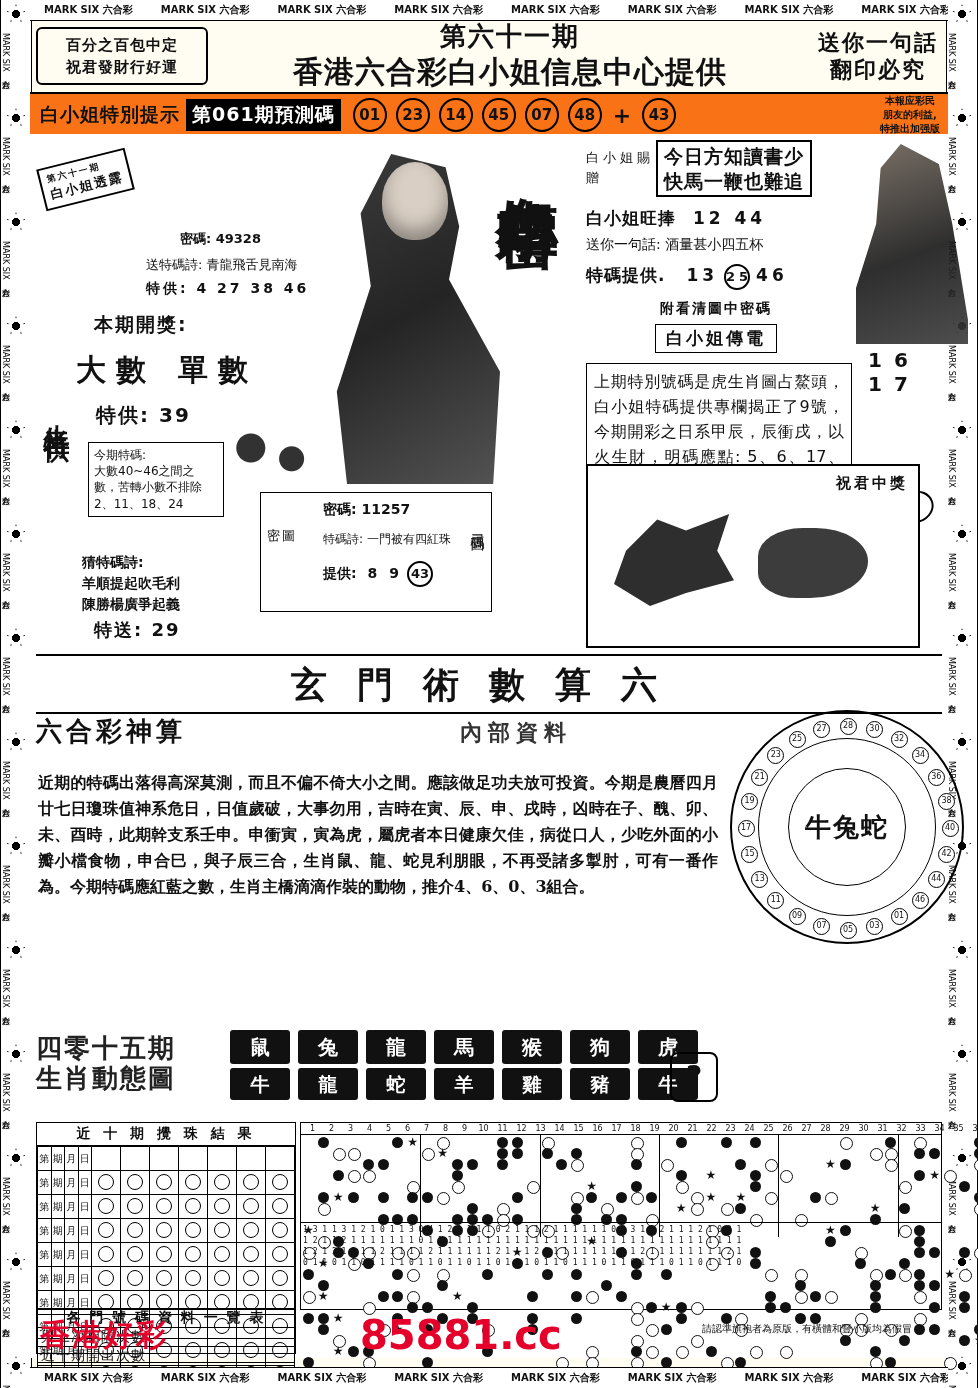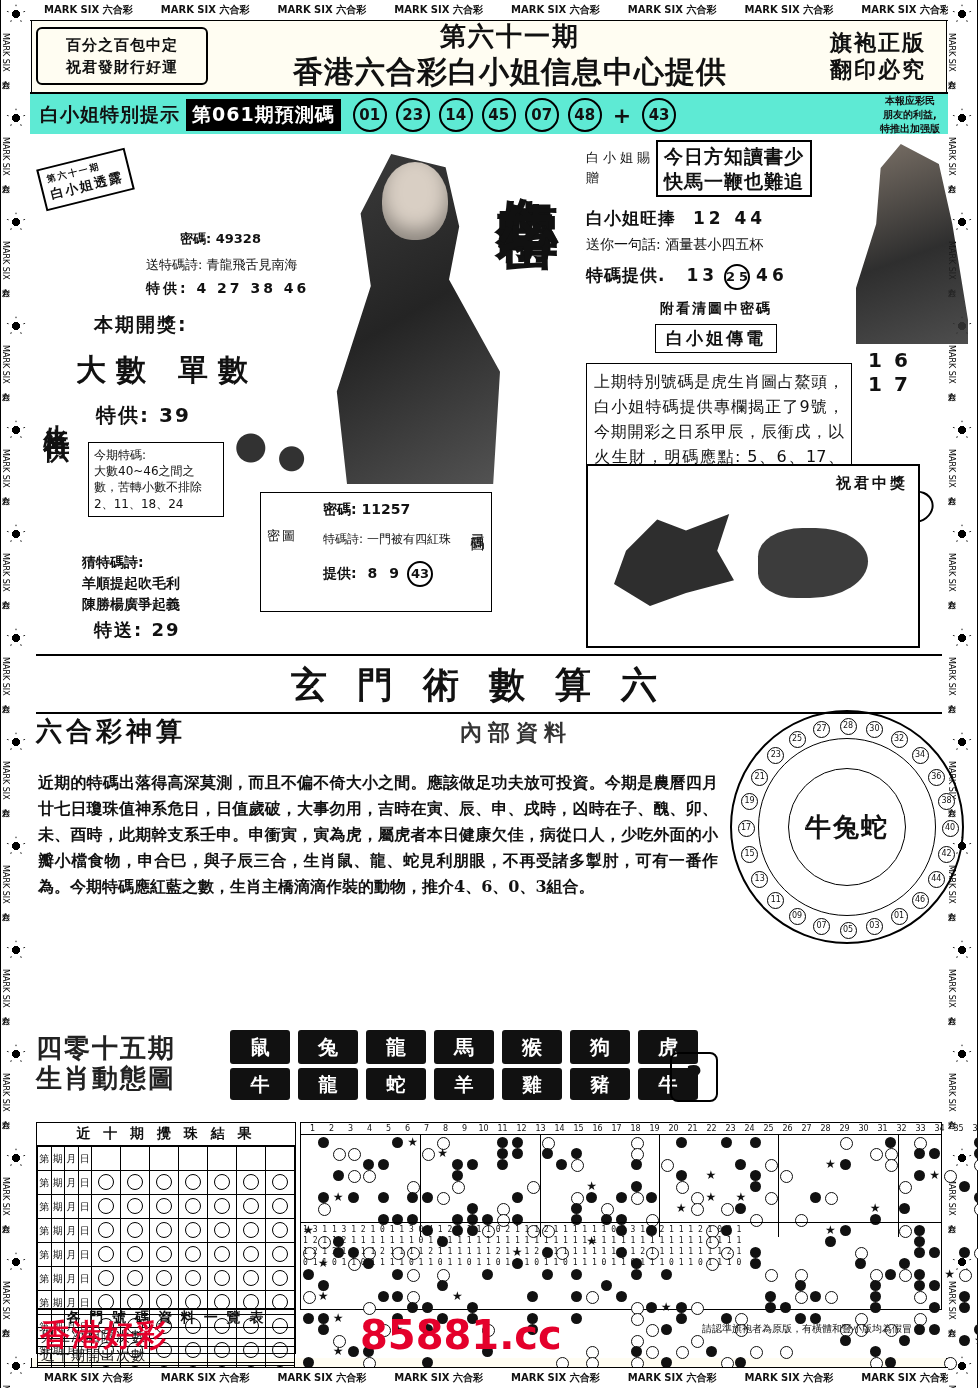--- a/index.html
+++ b/index.html
@@ -72,21 +72,21 @@
   }
   .mh-right{
     width:132px;text-align:center;font-size:22px;font-weight:bold;
     line-height:1.25;letter-spacing:2px;margin-right:4px;
   }
 
   
   .predict-bar{
     position:absolute;left:30px;right:30px;top:92px;height:42px;
     border-top:2px solid #000;border-bottom:2px solid #000;
-    display:flex;align-items:center;background:#5eead4;
+    display:flex;align-items:center;background:#f97316;
   }
   .pb-label{font-size:19px;font-weight:bold;padding:0 6px 0 10px;letter-spacing:1px;}
   .pb-sub{
     font-size:19px;font-weight:bold;background:#000;color:#fff;
     padding:3px 6px;letter-spacing:1px;
   }
   .pb-balls{display:flex;align-items:center;gap:9px;margin-left:12px;}
   .ball{
     width:30px;height:30px;border:2px solid #000;border-radius:50%;
     display:flex;align-items:center;justify-content:center;
@@ -438,21 +438,21 @@
   <div class="masthead">
     <div class="mh-left">
       <div>百分之百包中定</div>
       <div>祝君發財行好運</div>
     </div>
     <div class="mh-center">
       <div class="mh-issue">第六十一期</div>
       <div class="mh-title">香港六合彩白小姐信息中心提供</div>
     </div>
     <div class="mh-right">
-      <div>旗袍正版</div>
+      <div>送你一句話</div>
       <div>翻印必究</div>
     </div>
   </div>
 
   <div class="predict-bar">
     <div class="pb-label">白小姐特別提示</div>
     <div class="pb-sub">第061期預測碼</div>
     <div class="pb-balls" id="pb-balls">
         <div class="ball">01</div>
         <div class="ball">23</div>

